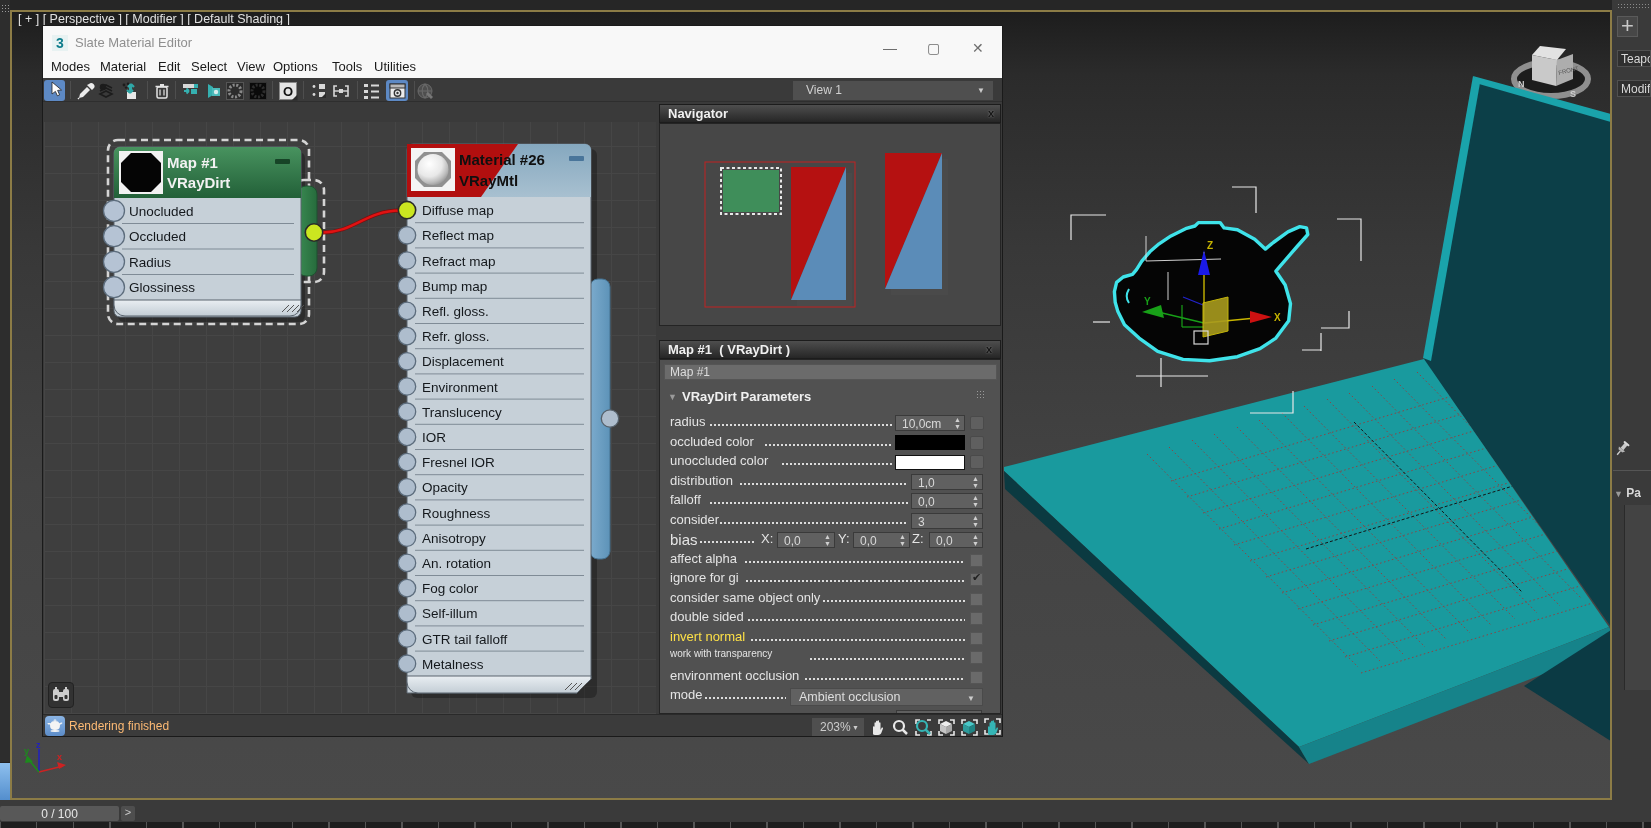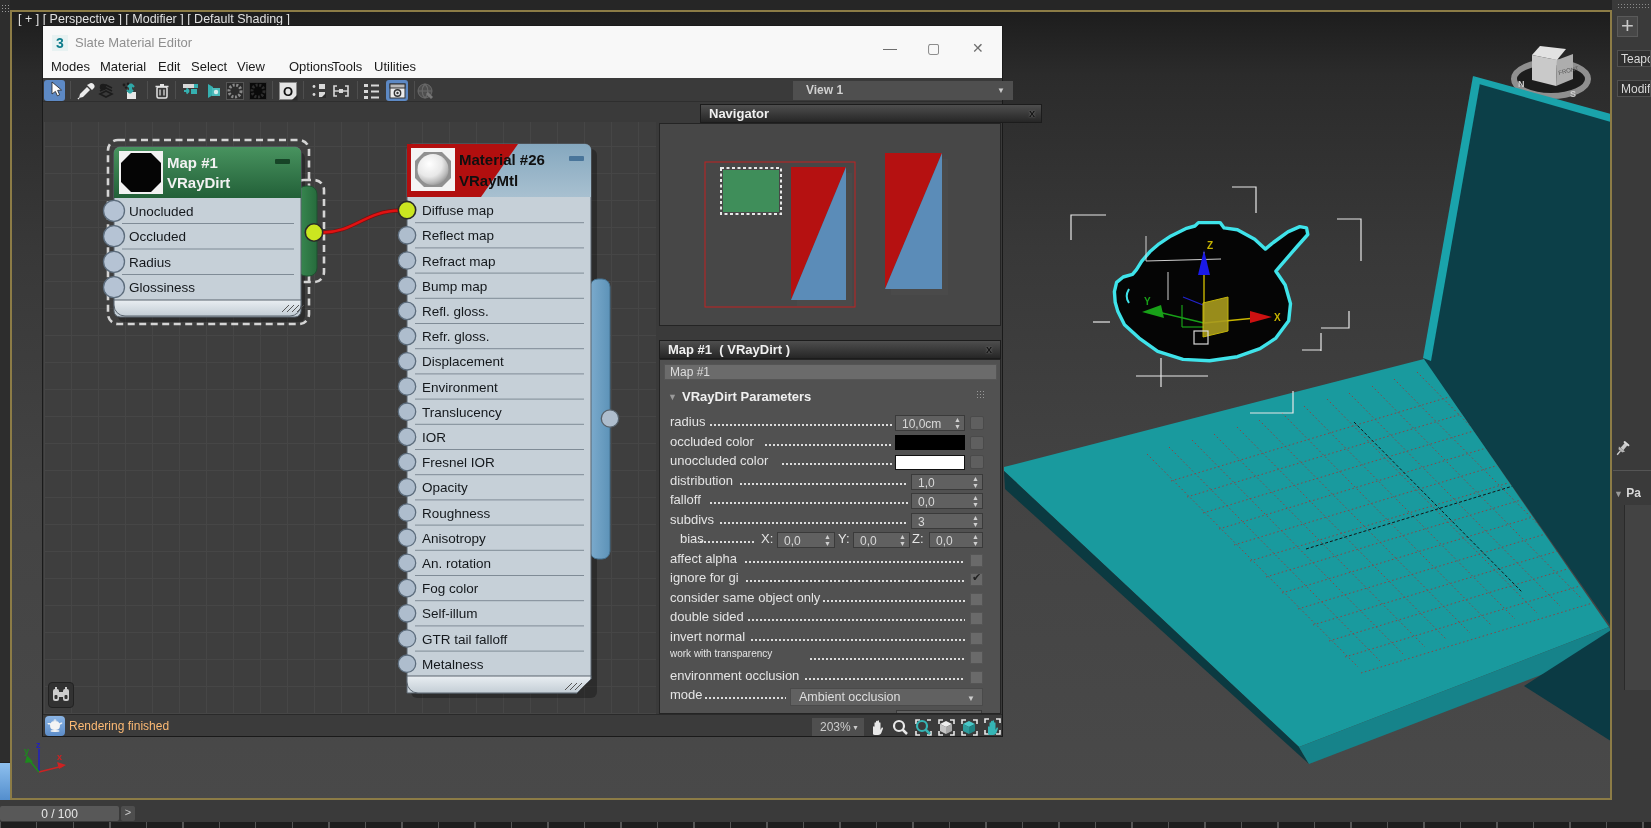--- a/index.html
+++ b/index.html
@@ -55,22 +55,22 @@
     border:1px solid #1a1a1a; }
   #etitle { left:0; top:0; width:959px; height:52px; background:#f8f8f8; }
   #elogo { left:9px; top:9px; width:16px; height:16px; background:#e8f2f2; color:#0f7d8c;
     font-weight:bold; font-size:14px; text-align:center; }
   #etitletext { left:32px; top:9px; color:#8f8f8f; font-size:13px; }
   .winbtn { top:14px; color:#6e6e6e; font-size:14px; }
   #emenu { left:0; top:33px; height:19px; color:#1a1a1a; font-size:13px; }
   #emenu span { position:absolute; top:0; }
   #etoolbar { left:0; top:52px; width:959px; height:24px; background:#3a3a3a;
     border-bottom:1px solid #2e2e2e; }
-  #eviewsel { left:750px; top:55px; width:220px; height:19px; background:#4f4f4f;
-    color:#d0d0d0; font-size:12px; padding:2px 0 0 13px;font-weight:bold; }
+  #eviewsel { left:750px; top:55px; width:200px; height:19px; background:#4f4f4f;
+    color:#d0d0d0; font-size:12px; padding:2px 0 0 13px; }
   #eviewsel:after { content:"▼"; position:absolute; right:8px; top:5px; font-size:8px; color:#ccc; }
   #etabrow { left:0; top:75px; width:959px; height:21px; background:#2c2c2c;
     border-top:1px solid #4a4a4a; border-bottom:1px solid #222; }
   #etab { left:1px; top:0px; width:70px; height:20px; background:#323232;
     border-right:1px solid #1e1e1e; color:#efefef; font-size:13px; font-weight:bold;
     font-style:italic; padding:2px 0 0 10px; }
   #nodeview { left:1px; top:96px; width:612px; height:592px; background:#3e3e3e;
     background-image:
       repeating-linear-gradient(90deg, #464646 0 1px, transparent 1px 27px),
       repeating-linear-gradient(0deg, #464646 0 1px, transparent 1px 27px); }
@@ -81,21 +81,21 @@
   #teapotbtn { left:2px; top:1px; width:20px; height:20px; border-radius:4px;
     background:linear-gradient(#8ab4e4,#5c8cc8); }
   #rendmsg { left:26px; top:4px; color:#fdba74; font-size:12px; }
   #zoombox { left:769px; top:3px; width:52px; height:18px; background:#4f4f4f;
     color:#ccc; font-size:12px; padding:2px 0 0 8px; }
   #zoombox:after { content:"▼"; position:absolute; right:5px; top:6px; font-size:7px; color:#ccc; }
 
   
   #navtitle { left:616px; top:78px; width:342px; height:19px;
     background:linear-gradient(#4e4e4e,#262626);
-    border:1px solid #1c1c1c; color:#f0f0f0; font-weight:bold; font-size:13px; padding:1px 0 16px 8px;margin-left:41px; }
+    border:1px solid #1c1c1c; color:#f0f0f0; font-weight:bold; font-size:13px; padding:1px 0 16px 8px; }
   #navx { position:absolute; right:6px; top:2px; font-size:11px; color:#111;
     text-shadow:0 0 2px #888; color:#151515; font-weight:bold; }
   #navbody { left:616px; top:97px; width:342px; height:203px; background:#474747;
     border:1px solid #242424; }
   #partitle { left:616px; top:314px; width:342px; height:19px;
     background:linear-gradient(#4e4e4e,#262626);
     border:1px solid #1c1c1c; color:#f0f0f0; font-weight:bold; font-size:13px; padding:1px 0 0 8px; }
   #parbody { left:616px; top:333px; width:342px; height:355px; background:#515151;
     border:1px solid #242424; overflow:hidden; }
 </style>
@@ -260,21 +260,21 @@
       <div class="abs" id="etitletext">Slate Material Editor</div>
       <div class="abs winbtn" style="left:840px;">—</div>
       <div class="abs winbtn" style="left:884px;">▢</div>
       <div class="abs winbtn" style="left:929px;">✕</div>
       <div class="abs" id="emenu">
         <span style="left:8px;">Modes</span>
         <span style="left:57px;">Material</span>
         <span style="left:115px;">Edit</span>
         <span style="left:148px;">Select</span>
         <span style="left:194px;">View</span>
-        <span style="left:230px;margin-left:16px;">Options</span>
+        <span style="left:230px;">Options</span>
         <span style="left:289px;">Tools</span>
         <span style="left:331px;">Utilities</span>
       </div>
     </div>
     <div class="abs" id="etoolbar">
         <div class="abs" style="left:27px;top:3px;width:1px;height:18px;background:#2a2a2a;border-right:1px solid #4e4e4e;"></div>
 <div class="abs" style="left:104px;top:3px;width:1px;height:18px;background:#2a2a2a;border-right:1px solid #4e4e4e;"></div>
 <div class="abs" style="left:132px;top:3px;width:1px;height:18px;background:#2a2a2a;border-right:1px solid #4e4e4e;"></div>
 <div class="abs" style="left:229px;top:3px;width:1px;height:18px;background:#2a2a2a;border-right:1px solid #4e4e4e;"></div>
 <div class="abs" style="left:260px;top:3px;width:1px;height:18px;background:#2a2a2a;border-right:1px solid #4e4e4e;"></div>
@@ -552,24 +552,24 @@
 <div class="abs" style="left:10px;top:93px;color:#e4e4e4;font-size:13px;">unoccluded color</div>
 <div class="abs" style="left:122px;top:103px;width:110px;height:3px;background-image:radial-gradient(circle 1px at 1px 1px,#dcdcdc 85%,transparent 100%);background-size:4px 3px;background-repeat:repeat-x;"></div>
 <div class="abs" style="left:235px;top:94.5px;width:70px;height:15px;background:#fff;border:1px solid #111;"></div>
 <div class="abs" style="left:310px;top:95px;width:14px;height:14px;background:#5f5f5f;border:1px solid #4a4a4a;border-radius:2px;"></div>
 <div class="abs" style="left:10px;top:112.5px;color:#e4e4e4;font-size:13px;">distribution</div>
 <div class="abs" style="left:80px;top:122.5px;width:168px;height:3px;background-image:radial-gradient(circle 1px at 1px 1px,#dcdcdc 85%,transparent 100%);background-size:4px 3px;background-repeat:repeat-x;"></div>
 <div class="abs" style="left:251px;top:113.5px;width:72px;height:16px;background:#606060;border:1px solid #3a3a3a;color:#d8d8d8;font-size:12px;padding:1px 0 0 6px;">1,0<span style="position:absolute;right:3px;top:0px;color:#cfcfcf;font-size:7px;line-height:7px;">▲<br>▼</span></div>
 <div class="abs" style="left:10px;top:132px;color:#e4e4e4;font-size:13px;">falloff</div>
 <div class="abs" style="left:50px;top:142px;width:198px;height:3px;background-image:radial-gradient(circle 1px at 1px 1px,#dcdcdc 85%,transparent 100%);background-size:4px 3px;background-repeat:repeat-x;"></div>
 <div class="abs" style="left:251px;top:133px;width:72px;height:16px;background:#606060;border:1px solid #3a3a3a;color:#d8d8d8;font-size:12px;padding:1px 0 0 6px;">0,0<span style="position:absolute;right:3px;top:0px;color:#cfcfcf;font-size:7px;line-height:7px;">▲<br>▼</span></div>
-<div class="abs" style="left:10px;top:151.5px;color:#e4e4e4;font-size:13px;">subdivs</div>
+<div class="abs" style="left:10px;top:151.5px;color:#e4e4e4;font-size:13px;">consider</div>
 <div class="abs" style="left:60px;top:161.5px;width:188px;height:3px;background-image:radial-gradient(circle 1px at 1px 1px,#dcdcdc 85%,transparent 100%);background-size:4px 3px;background-repeat:repeat-x;"></div>
 <div class="abs" style="left:251px;top:152.5px;width:72px;height:16px;background:#606060;border:1px solid #3a3a3a;color:#d8d8d8;font-size:12px;padding:1px 0 0 6px;">3<span style="position:absolute;right:3px;top:0px;color:#cfcfcf;font-size:7px;line-height:7px;">▲<br>▼</span></div>
-<div class="abs" style="left:20px;top:171px;color:#e4e4e4;font-size:13px;">bias</div>
+<div class="abs" style="left:10px;top:171px;color:#e4e4e4;font-size:15px;">bias</div>
 <div class="abs" style="left:40px;top:181px;width:56px;height:3px;background-image:radial-gradient(circle 1px at 1px 1px,#dcdcdc 85%,transparent 100%);background-size:4px 3px;background-repeat:repeat-x;"></div>
 <div class="abs" style="left:101px;top:171px;color:#e4e4e4;font-size:13px;">X:</div>
 <div class="abs" style="left:117px;top:172px;width:58px;height:16px;background:#606060;border:1px solid #3a3a3a;color:#d8d8d8;font-size:12px;padding:1px 0 0 6px;">0,0<span style="position:absolute;right:3px;top:0px;color:#cfcfcf;font-size:7px;line-height:7px;">▲<br>▼</span></div>
 <div class="abs" style="left:178px;top:171px;color:#e4e4e4;font-size:13px;">Y:</div>
 <div class="abs" style="left:193px;top:172px;width:57px;height:16px;background:#606060;border:1px solid #3a3a3a;color:#d8d8d8;font-size:12px;padding:1px 0 0 6px;">0,0<span style="position:absolute;right:3px;top:0px;color:#cfcfcf;font-size:7px;line-height:7px;">▲<br>▼</span></div>
 <div class="abs" style="left:252px;top:171px;color:#e4e4e4;font-size:13px;">Z:</div>
 <div class="abs" style="left:269px;top:172px;width:54px;height:16px;background:#606060;border:1px solid #3a3a3a;color:#d8d8d8;font-size:12px;padding:1px 0 0 6px;">0,0<span style="position:absolute;right:3px;top:0px;color:#cfcfcf;font-size:7px;line-height:7px;">▲<br>▼</span></div>
 <div class="abs" style="left:10px;top:190.5px;color:#e4e4e4;font-size:13px;">affect alpha</div>
 <div class="abs" style="left:85px;top:200.5px;width:220px;height:3px;background-image:radial-gradient(circle 1px at 1px 1px,#dcdcdc 85%,transparent 100%);background-size:4px 3px;background-repeat:repeat-x;"></div>
 <div class="abs" style="left:310px;top:193.5px;width:13px;height:13px;background:#6a6a6a;border:1px solid #555;"></div>
@@ -577,21 +577,21 @@
 <div class="abs" style="left:86px;top:220px;width:219px;height:3px;background-image:radial-gradient(circle 1px at 1px 1px,#dcdcdc 85%,transparent 100%);background-size:4px 3px;background-repeat:repeat-x;"></div>
 <div class="abs" style="left:310px;top:213px;width:13px;height:13px;background:#6a6a6a;border:1px solid #555;">
           <span style="position:absolute;left:1px;top:-3px;color:#222;font-size:11px;">✔</span>
         </div>
 <div class="abs" style="left:10px;top:229.5px;color:#e4e4e4;font-size:13px;">consider same object only</div>
 <div class="abs" style="left:163px;top:239.5px;width:142px;height:3px;background-image:radial-gradient(circle 1px at 1px 1px,#dcdcdc 85%,transparent 100%);background-size:4px 3px;background-repeat:repeat-x;"></div>
 <div class="abs" style="left:310px;top:232.5px;width:13px;height:13px;background:#6a6a6a;border:1px solid #555;"></div>
 <div class="abs" style="left:10px;top:249px;color:#e4e4e4;font-size:13px;">double sided</div>
 <div class="abs" style="left:88px;top:259px;width:217px;height:3px;background-image:radial-gradient(circle 1px at 1px 1px,#dcdcdc 85%,transparent 100%);background-size:4px 3px;background-repeat:repeat-x;"></div>
 <div class="abs" style="left:310px;top:252px;width:13px;height:13px;background:#6a6a6a;border:1px solid #555;"></div>
-<div class="abs" style="left:10px;top:268.5px;color:#e5e5e5;font-size:13px;">invert normal</div>
+<div class="abs" style="left:10px;top:268.5px;color:#fde047;font-size:13px;">invert normal</div>
 <div class="abs" style="left:91px;top:278.5px;width:214px;height:3px;background-image:radial-gradient(circle 1px at 1px 1px,#dcdcdc 85%,transparent 100%);background-size:4px 3px;background-repeat:repeat-x;"></div>
 <div class="abs" style="left:310px;top:271.5px;width:13px;height:13px;background:#6a6a6a;border:1px solid #555;"></div>
 <div class="abs" style="left:10px;top:288px;color:#e4e4e4;font-size:10px;text-align:right;">work with transparency</div>
 <div class="abs" style="left:150px;top:298px;width:155px;height:3px;background-image:radial-gradient(circle 1px at 1px 1px,#dcdcdc 85%,transparent 100%);background-size:4px 3px;background-repeat:repeat-x;"></div>
 <div class="abs" style="left:310px;top:291px;width:13px;height:13px;background:#6a6a6a;border:1px solid #555;"></div>
 <div class="abs" style="left:10px;top:307.5px;color:#e4e4e4;font-size:13px;">environment occlusion</div>
 <div class="abs" style="left:145px;top:317.5px;width:160px;height:3px;background-image:radial-gradient(circle 1px at 1px 1px,#dcdcdc 85%,transparent 100%);background-size:4px 3px;background-repeat:repeat-x;"></div>
 <div class="abs" style="left:310px;top:310.5px;width:13px;height:13px;background:#6a6a6a;border:1px solid #555;"></div>
 <div class="abs" style="left:10px;top:327px;color:#e4e4e4;font-size:13px;">mode</div>
 <div class="abs" style="left:45px;top:337px;width:81px;height:3px;background-image:radial-gradient(circle 1px at 1px 1px,#dcdcdc 85%,transparent 100%);background-size:4px 3px;background-repeat:repeat-x;"></div>

